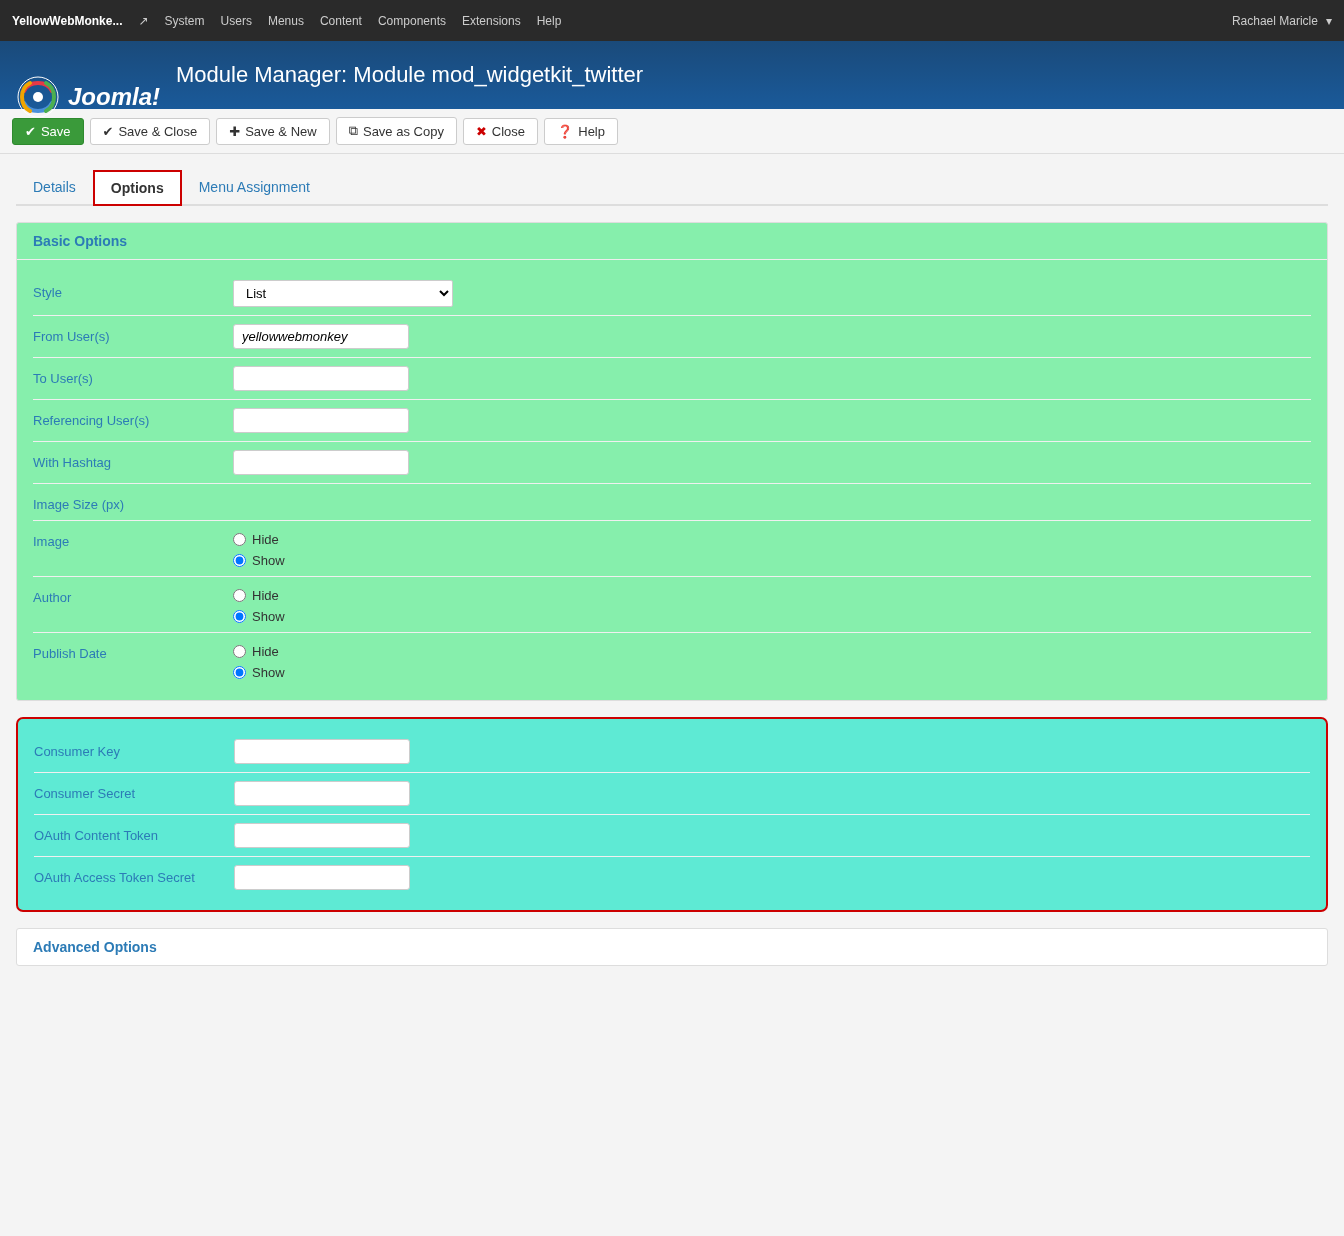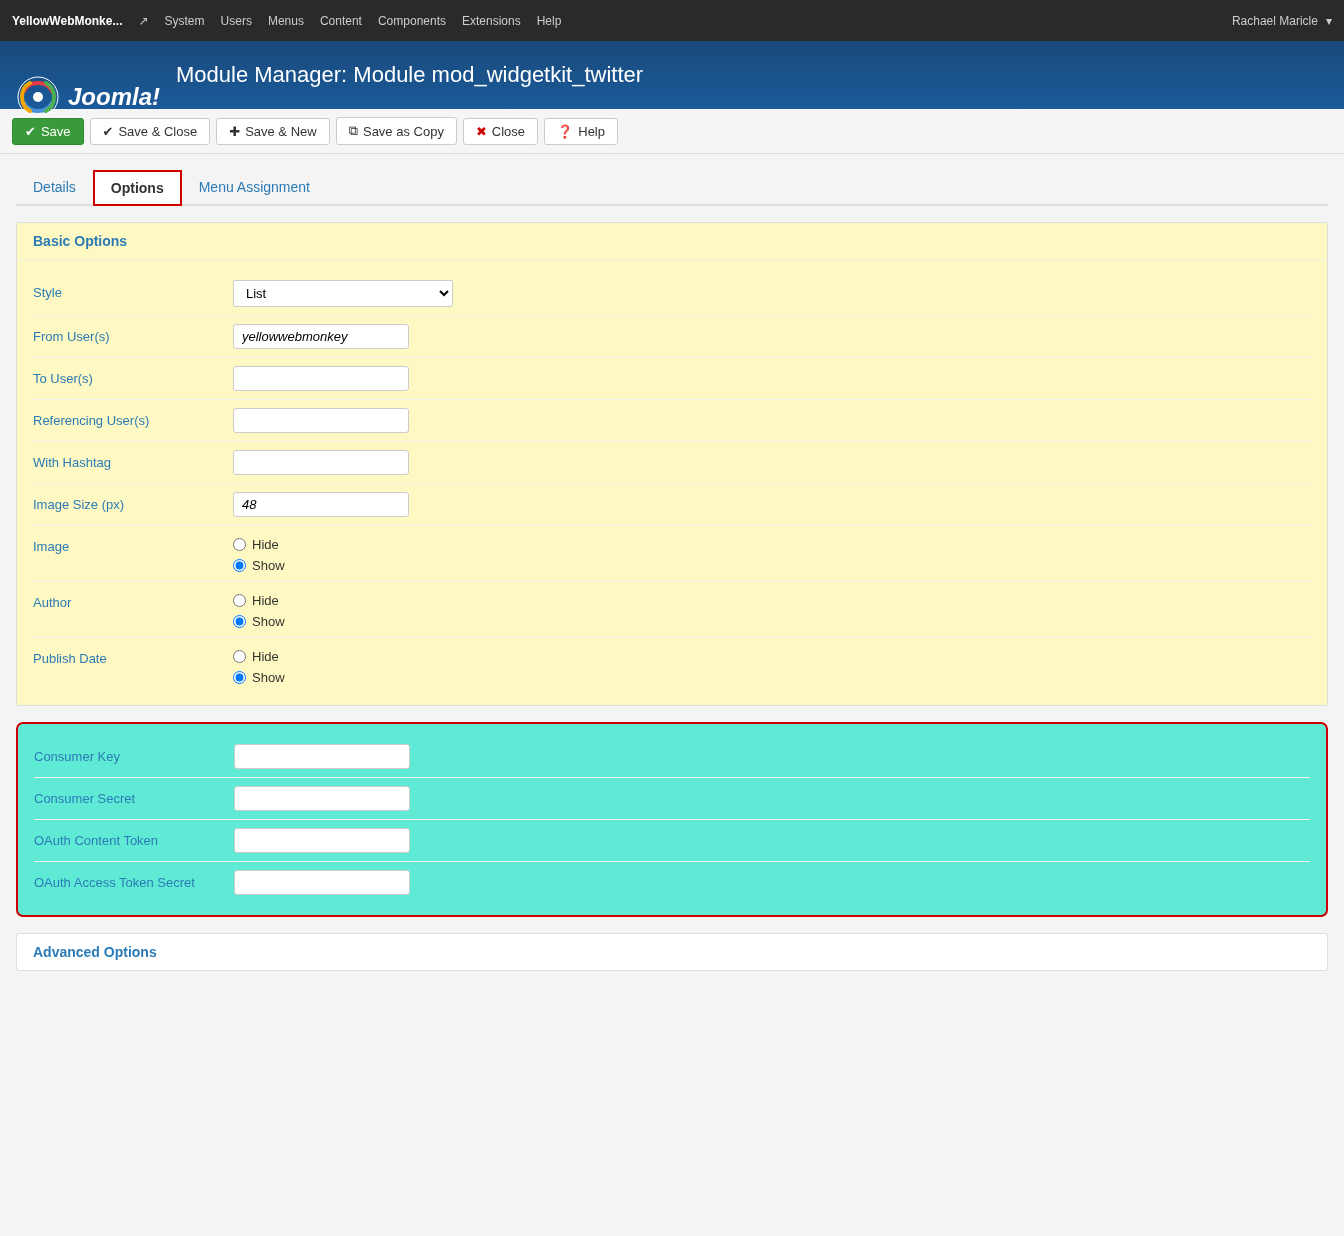--- a/index.html
+++ b/index.html
@@ -98,21 +98,21 @@
     .tab.active {
       border: 2px solid #cc0000;
       border-bottom: 2px solid #fff;
       color: #333;
       font-weight: bold;
       background: #fff;
     }
 
     
     .section {
-      background: #fef9c3;
+      background: #86efac;
       border: 1px solid #ddd;
       border-radius: 3px;
       margin-bottom: 16px;
     }
     .section-header {
       padding: 10px 16px;
       font-size: 14px;
       font-weight: bold;
       color: #2c7bb6;
       border-bottom: 1px solid #eee;
@@ -296,23 +296,20 @@
 
       <div class="form-row">
         <div class="form-label">With Hashtag</div>
         <div class="form-control-wrap">
           <input type="text" class="form-input" value="" style="">
         </div>
       </div>
 
       <div class="form-row">
         <div class="form-label">Image Size (px)</div>
-        <div class="form-control-wrap">
-          <input type="text" class="form-input" value="48" style="">
-        </div>
       </div>
 
       <div class="form-row">
         <div class="form-label">Image</div>
         <div class="form-control-wrap">
           <div class="radio-group">
             <div class="radio-item">
               <input type="radio" name="image" id="image-hide" style="">
               <label for="image-hide">Hide</label>
             </div>

